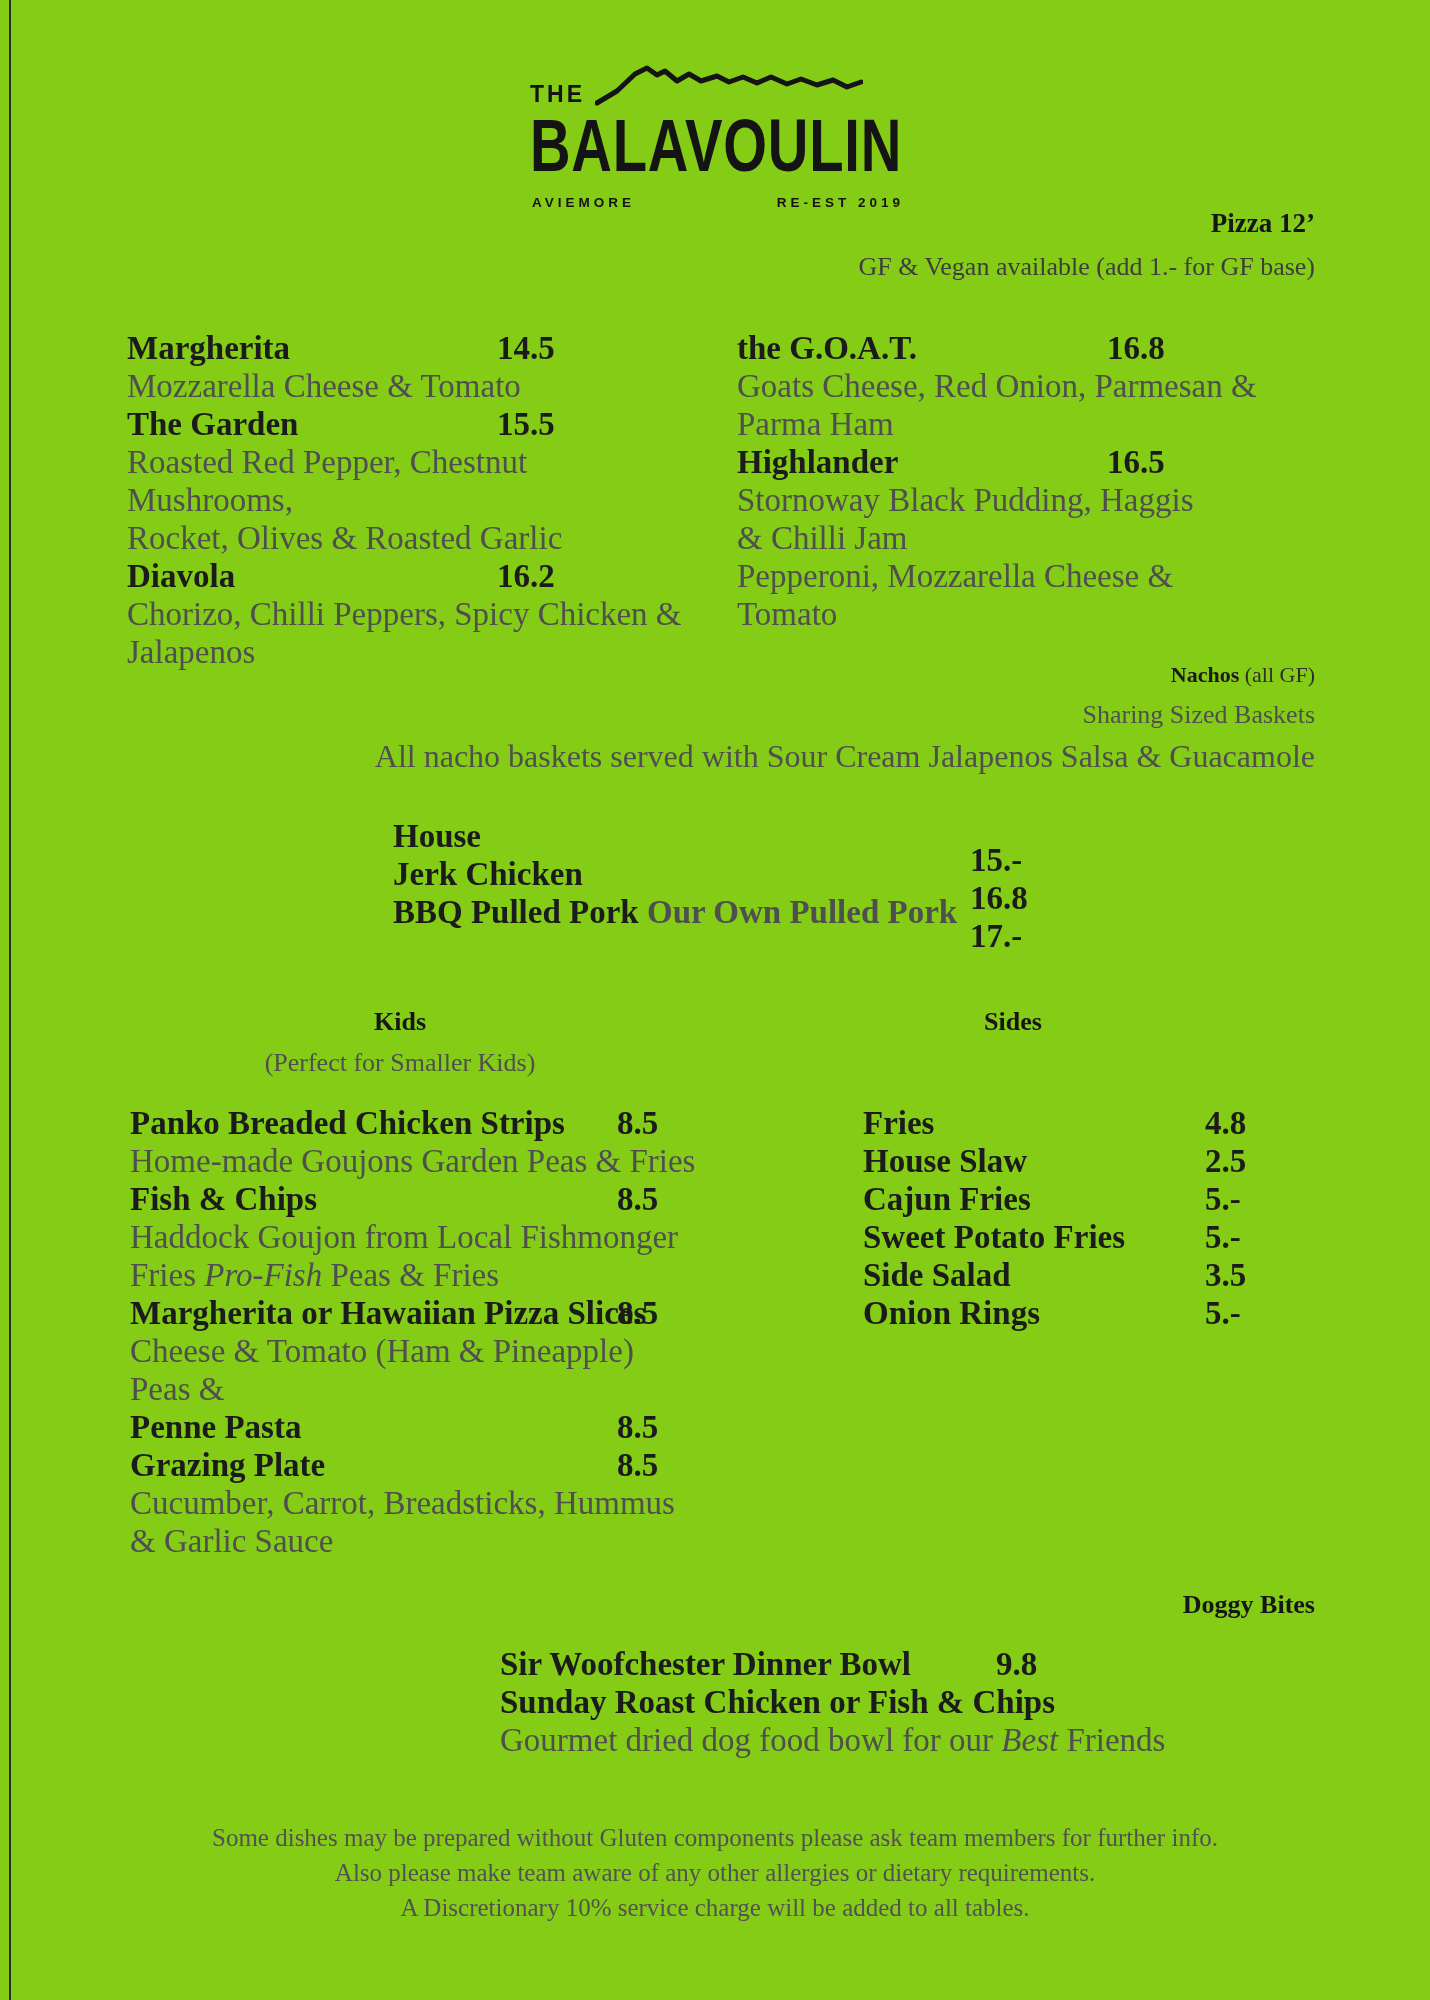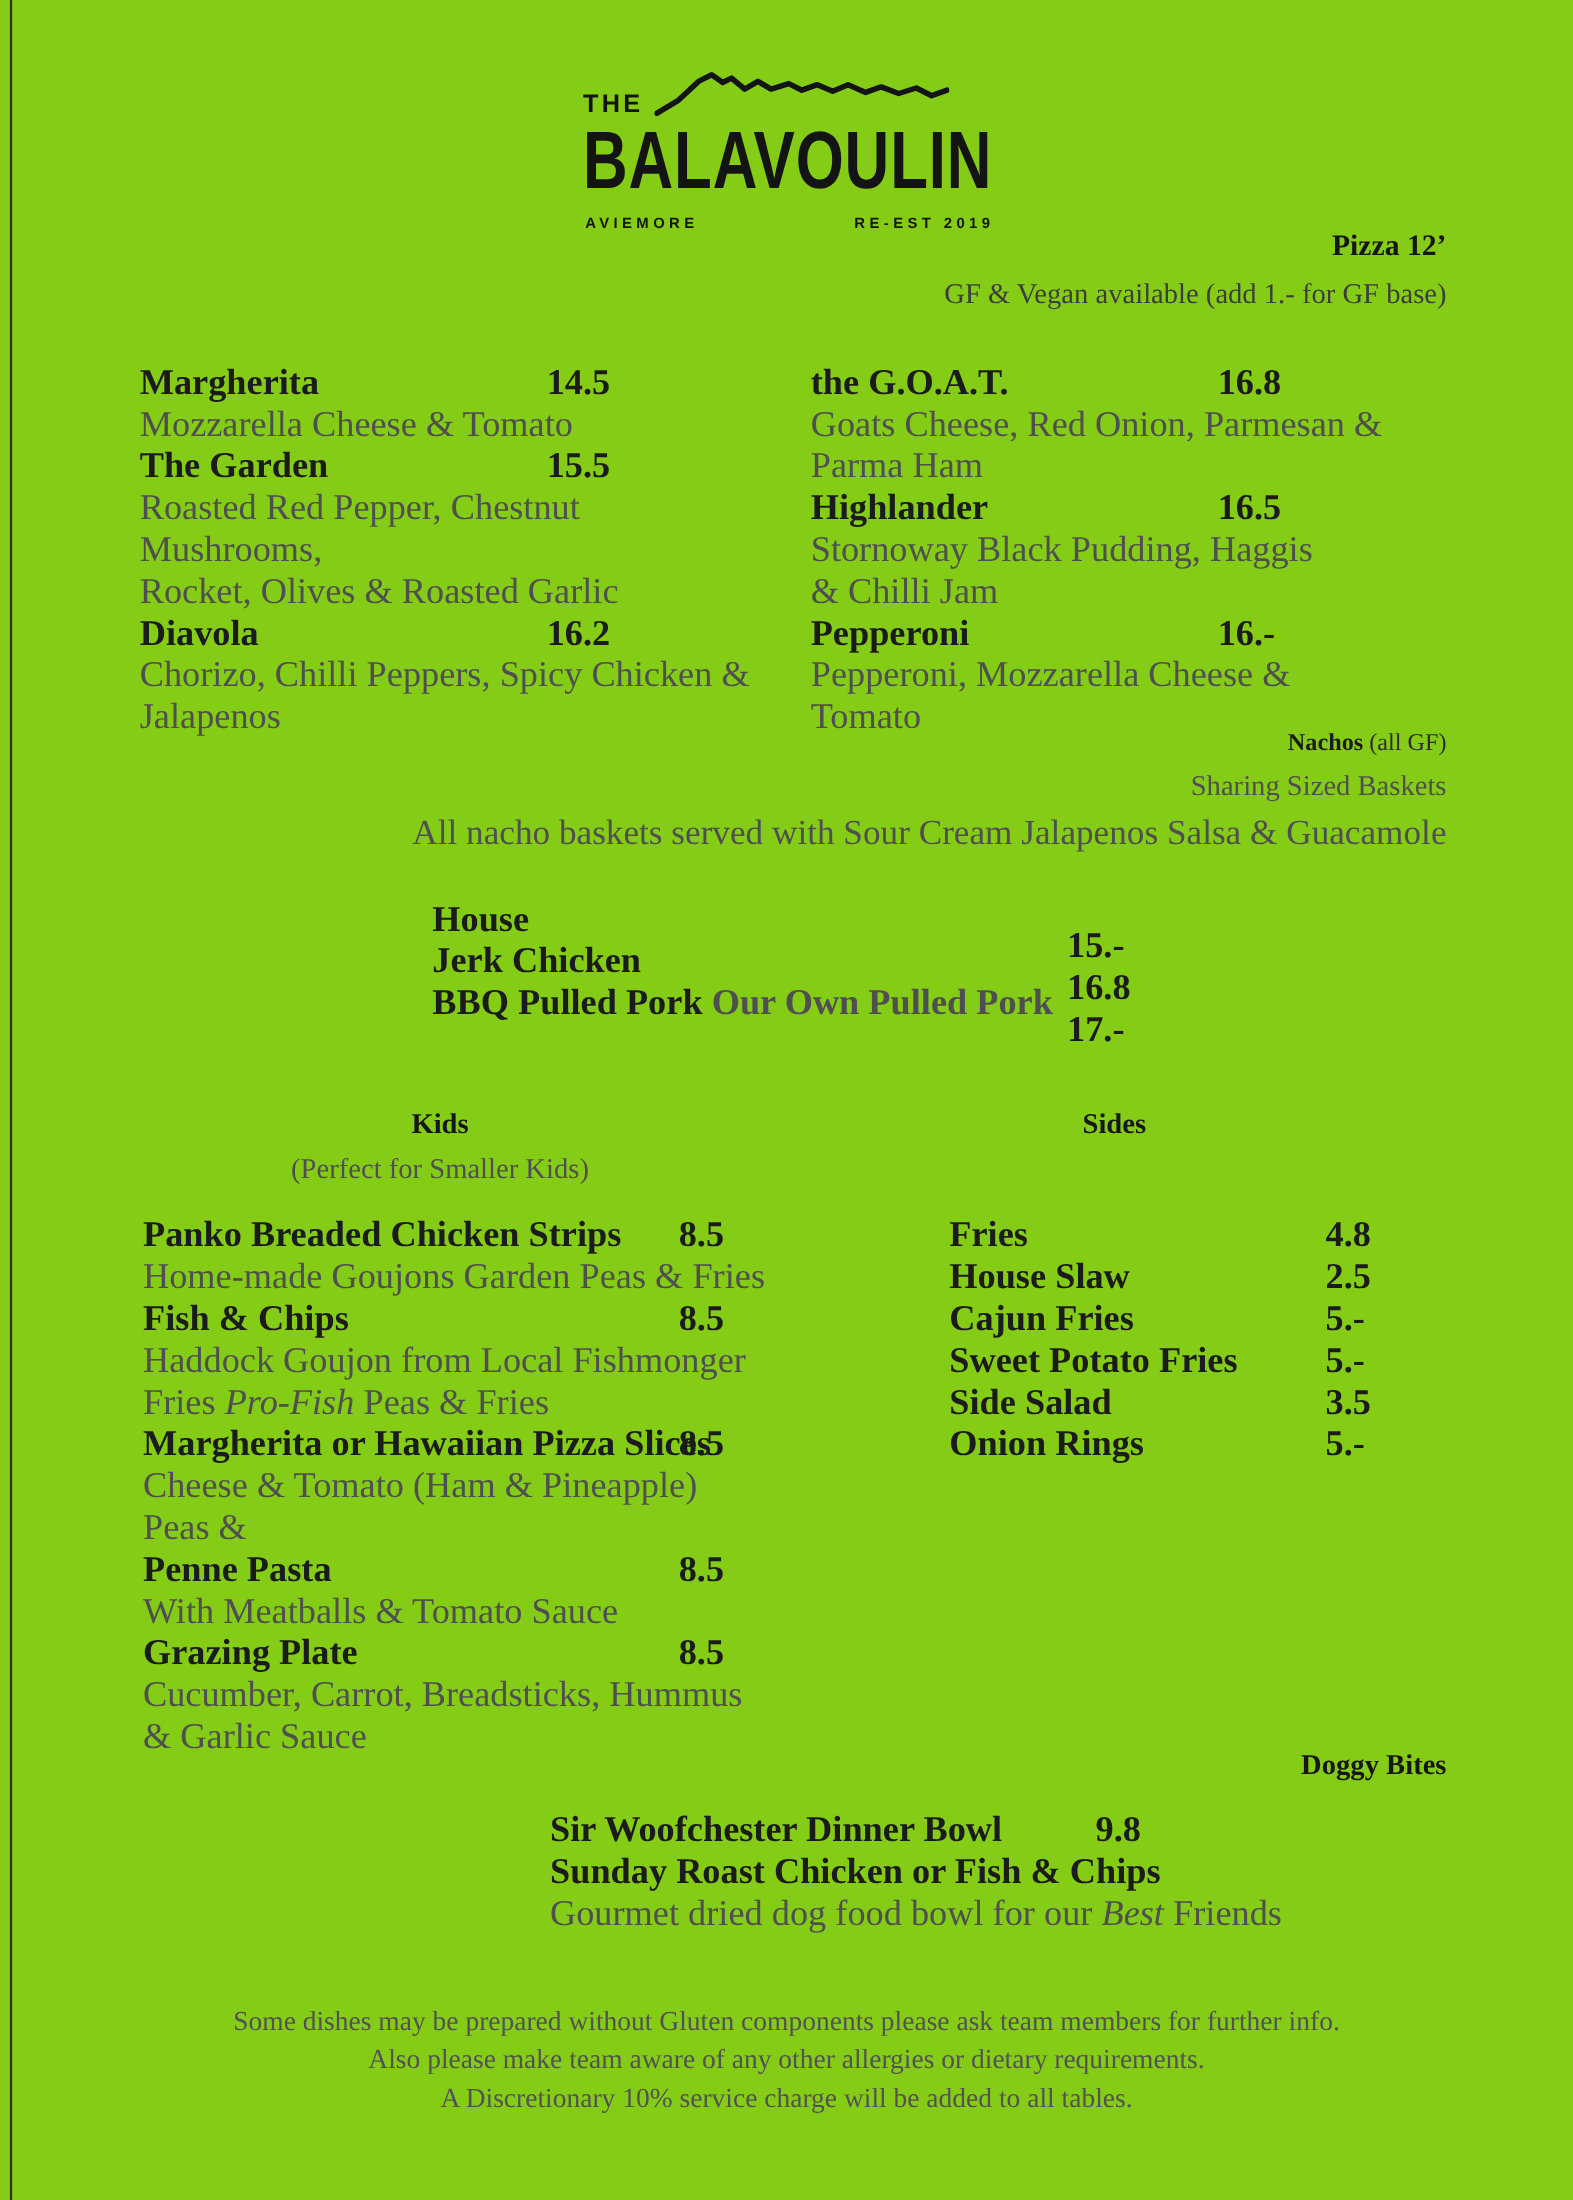--- a/index.html
+++ b/index.html
@@ -140,24 +140,20 @@
       <span class="pr">16.8</span>
     </div>
     <div class="ds">Goats Cheese, Red Onion, Parmesan &amp;</div>
     <div class="ds">Parma Ham</div>
     <div class="row">
       <span class="nm">Highlander</span>
       <span class="pr">16.5</span>
     </div>
     <div class="ds">Stornoway Black Pudding, Haggis</div>
     <div class="ds">&amp; Chilli Jam</div>
-    <div class="row">
-      <span class="nm">Pepperoni</span>
-      <span class="pr">16.-</span>
-    </div>
     <div class="ds">Pepperoni, Mozzarella Cheese &amp; Tomato</div>
   </section>
 
   <h2 class="center nachos-title">
     <span class="nm">Nachos</span>
     <span class="reg">(all GF)</span>
   </h2>
   <div class="center muted nachos-sub1">Sharing Sized Baskets</div>
   <div class="center muted nachos-sub2">All nacho baskets served with Sour Cream Jalapenos Salsa &amp; Guacamole</div>
 
@@ -201,21 +197,20 @@
     </div>
     <div class="row">
       <span class="nm">Margherita or Hawaiian Pizza Slices</span>
       <span class="pr">8.5</span>
     </div>
     <div class="ds">Cheese &amp; Tomato (Ham &amp; Pineapple) Peas &amp;</div>
     <div class="row">
       <span class="nm">Penne Pasta</span>
       <span class="pr">8.5</span>
     </div>
-    <div class="ds">With Meatballs &amp; Tomato Sauce</div>
     <div class="row">
       <span class="nm">Grazing Plate</span>
       <span class="pr">8.5</span>
     </div>
     <div class="ds">Cucumber, Carrot, Breadsticks, Hummus</div>
     <div class="ds">&amp; Garlic Sauce</div>
   </section>
 
   <section class="items sides-items">
     <div class="row">

